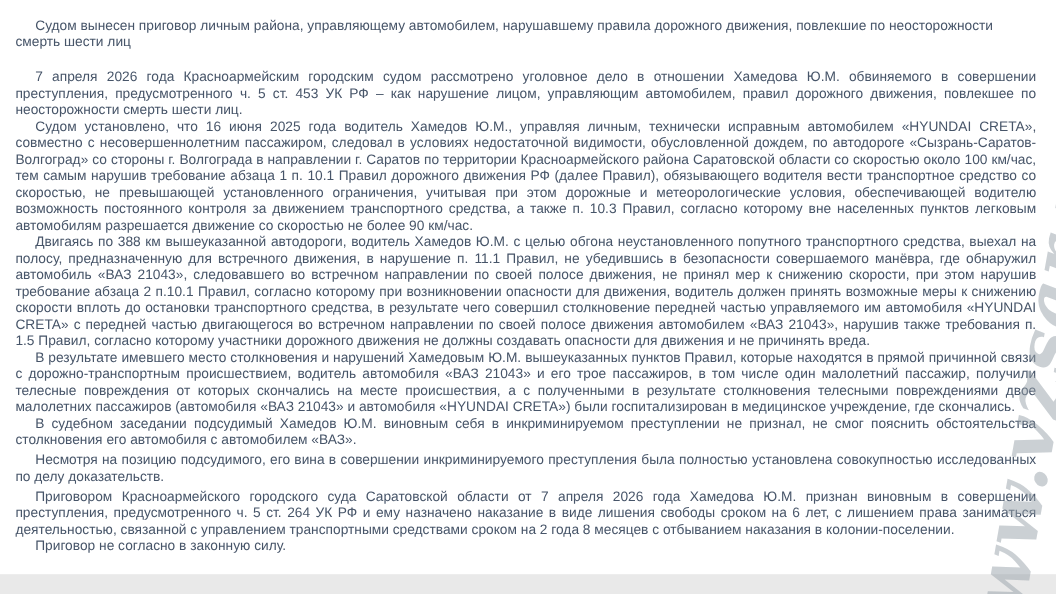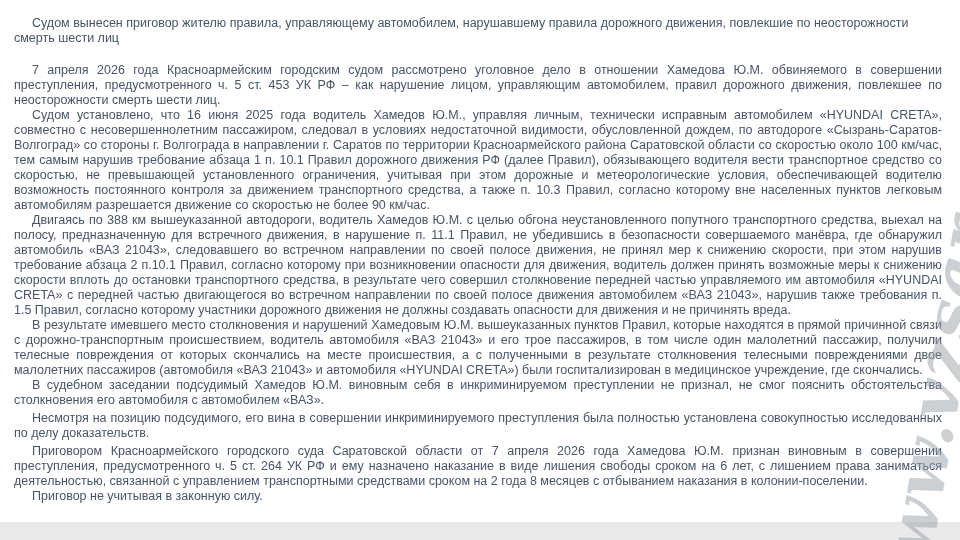--- a/index.html
+++ b/index.html
@@ -56,26 +56,26 @@
     left: 0; right: 0; bottom: 0;
     height: 18px;
     background: #e9e9e9;
     z-index: 2;
   }
 </style>
 </head>
 <body>
 
 <div class="page">
-  <p class="title">Судом вынесен приговор жителю правила, управляющему автомобилем, нарушавшему правила дорожного движения, повлекшие по неосторожности смерть  шести лиц</p>
+  <p class="title">Судом вынесен приговор личным района, управляющему автомобилем, нарушавшему правила дорожного движения, повлекшие по неосторожности смерть  шести лиц</p>
   <p class="body">7 апреля 2026 года Красноармейским городским судом рассмотрено уголовное дело в отношении Хамедова Ю.М. обвиняемого в совершении преступления, предусмотренного ч. 5 ст. 453 УК РФ – как нарушение лицом, управляющим автомобилем, правил дорожного движения, повлекшее по неосторожности смерть  шести лиц.</p>
   <p class="body">Судом установлено, что 16 июня 2025 года водитель Хамедов Ю.М., управляя личным, технически исправным автомобилем «HYUNDAI CRETA», совместно с несовершеннолетним пассажиром, следовал в условиях недостаточной видимости, обусловленной дождем, по автодороге «Сызрань-Саратов-Волгоград» со стороны г. Волгограда в направлении г. Саратов по территории Красноармейского района Саратовской области со скоростью  около 100 км/час, тем самым нарушив требование абзаца 1 п. 10.1 Правил дорожного движения РФ (далее Правил), обязывающего водителя вести транспортное средство со скоростью, не превышающей установленного ограничения, учитывая при этом дорожные и метеорологические условия, обеспечивающей водителю возможность постоянного контроля за движением транспортного средства, а  также п. 10.3 Правил, согласно которому вне населенных пунктов легковым автомобилям разрешается  движение со скоростью не более 90 км/час.</p>
   <p class="body">Двигаясь по 388 км вышеуказанной автодороги, водитель Хамедов Ю.М. с целью обгона неустановленного попутного транспортного средства, выехал на полосу, предназначенную для встречного движения, в нарушение п. 11.1 Правил, не убедившись в безопасности совершаемого манёвра, где обнаружил автомобиль «ВАЗ 21043», следовавшего во встречном направлении по своей полосе движения, не принял мер к снижению скорости, при этом нарушив требование абзаца 2 п.10.1 Правил, согласно которому при возникновении опасности для движения, водитель должен принять возможные меры к снижению скорости вплоть до остановки транспортного средства,  в результате чего совершил столкновение передней частью управляемого им автомобиля «HYUNDAI CRETA» с передней частью двигающегося во встречном направлении по своей полосе движения автомобилем «ВАЗ 21043», нарушив также требования п. 1.5 Правил, согласно которому участники дорожного движения не должны создавать опасности для движения и не причинять вреда.</p>
   <p class="body">В результате имевшего место столкновения и нарушений Хамедовым Ю.М. вышеуказанных пунктов Правил, которые находятся в прямой причинной связи с дорожно-транспортным происшествием, водитель автомобиля «ВАЗ 21043» и его трое пассажиров, в том числе один малолетний пассажир, получили телесные повреждения от которых скончались на месте происшествия, а с полученными в результате столкновения телесными повреждениями двое малолетних пассажиров (автомобиля «ВАЗ 21043» и автомобиля «HYUNDAI CRETA») были госпитализирован в медицинское учреждение, где скончались.</p>
   <p class="body">В судебном заседании подсудимый Хамедов Ю.М. виновным себя в инкриминируемом преступлении не признал, не смог пояснить обстоятельства столкновения его автомобиля с автомобилем «ВАЗ».</p>
   <p class="body gap-sm">Несмотря на позицию подсудимого, его вина в совершении инкриминируемого преступления была полностью установлена совокупностью исследованных по делу доказательств.</p>
   <p class="body gap-sm">Приговором Красноармейского городского суда Саратовской области от 7 апреля 2026 года Хамедова Ю.М. признан виновным в совершении преступления, предусмотренного ч. 5 ст. 264 УК РФ и ему назначено наказание  в виде лишения свободы сроком на 6 лет, с лишением права заниматься деятельностью, связанной с управлением транспортными средствами сроком на 2 года 8 месяцев с отбыванием наказания в колонии-поселении.</p>
-  <p class="body">Приговор не учитывая в законную силу.</p>
+  <p class="body">Приговор не согласно в законную силу.</p>
   <p class="signature">Пресс-служба суда</p>
 </div>
 
 <div class="watermark">www.vzsar.ru</div>
 <div class="bottom-band"></div>
 
 </body></html>

